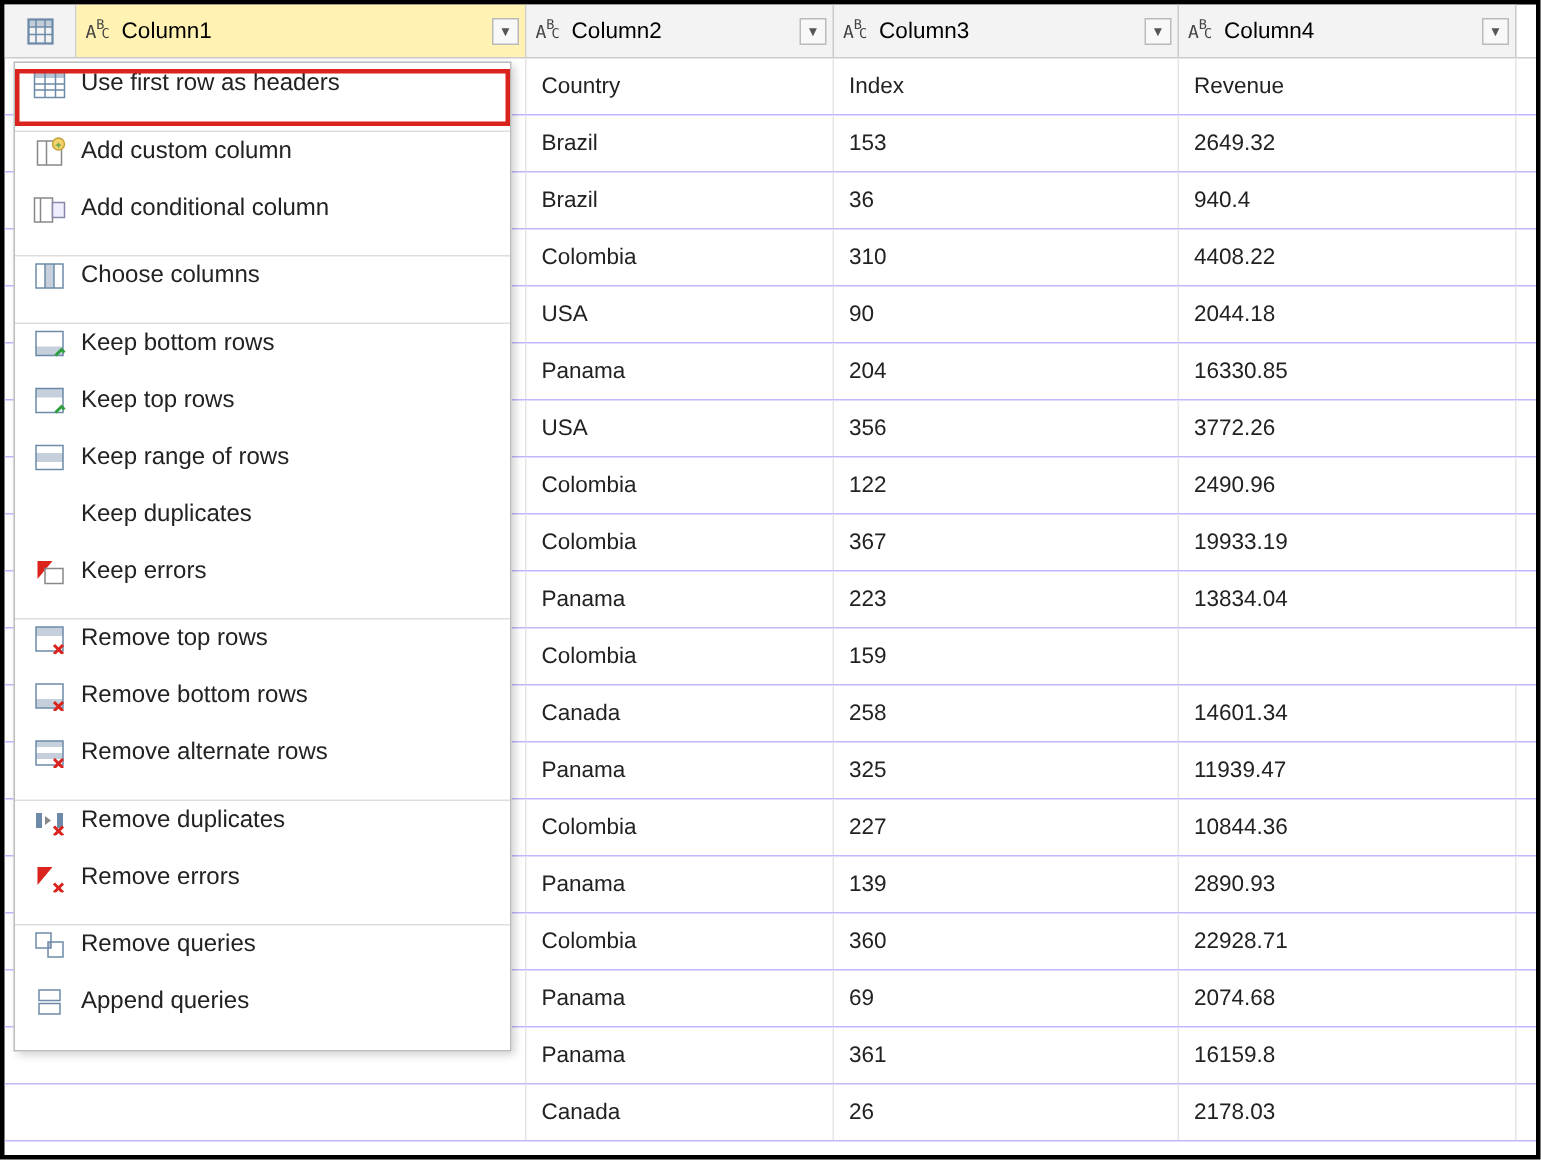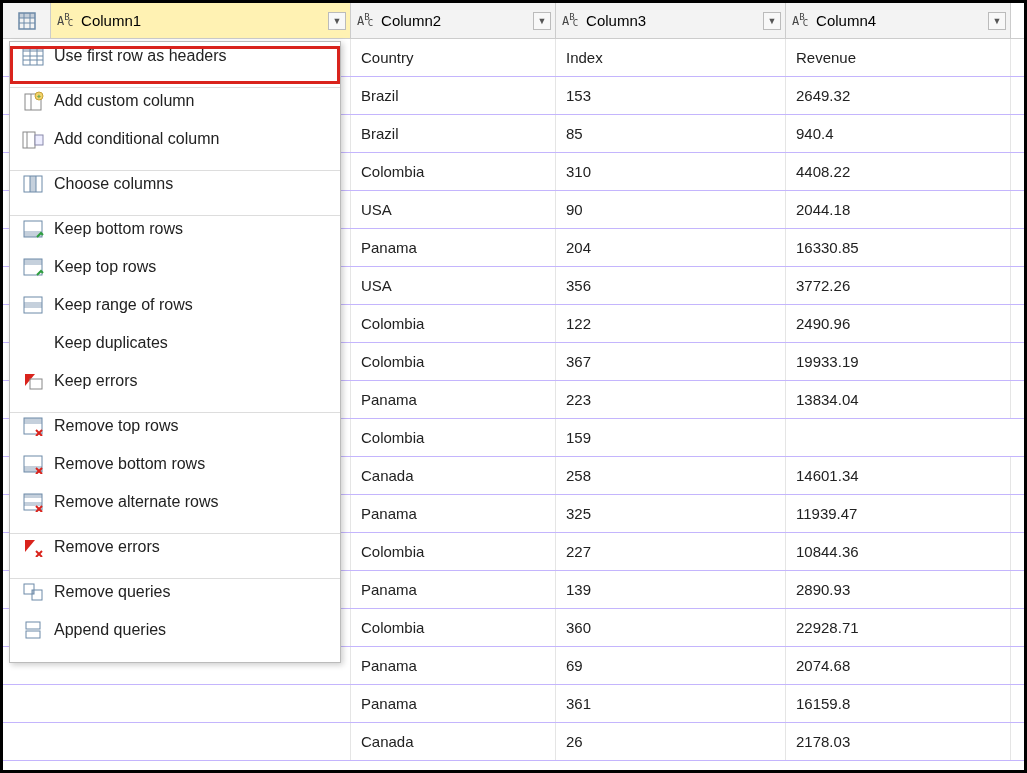--- a/index.html
+++ b/index.html
@@ -197,21 +197,21 @@
         <div class="row-num-cell"></div>
         <div class="data-cell col1"></div>
         <div class="data-cell col2">Brazil</div>
         <div class="data-cell col3">153</div>
         <div class="data-cell col4">2649.32</div>
       </div>
       <div class="data-row">
         <div class="row-num-cell"></div>
         <div class="data-cell col1"></div>
         <div class="data-cell col2">Brazil</div>
-        <div class="data-cell col3">85</div>
+        <div class="data-cell col3">36</div>
         <div class="data-cell col4">940.4</div>
       </div>
       <div class="data-row">
         <div class="row-num-cell"></div>
         <div class="data-cell col1"></div>
         <div class="data-cell col2">Colombia</div>
         <div class="data-cell col3">310</div>
         <div class="data-cell col4">4408.22</div>
       </div>
       <div class="data-row">
@@ -449,20 +449,32 @@
           <line x1="20" y1="14" x2="14" y2="20" stroke="#d9231c" stroke-width="2"></line>
         </svg>
     </span>
     <span class="menu-label">Remove alternate rows</span>
   </div>
   <div class="menu-sep"></div>
 
   <div class="menu-item">
     <span class="menu-icon">
       <svg width="22" height="20">
+          <rect x="2" y="5" width="4" height="10" fill="#6d8aa8"></rect>
+          <rect x="16" y="5" width="4" height="10" fill="#6d8aa8"></rect>
+          <polygon points="8,7 12,10 8,13" fill="#888"></polygon>
+          <line x1="14" y1="14" x2="20" y2="20" stroke="#d9231c" stroke-width="2"></line>
+          <line x1="20" y1="14" x2="14" y2="20" stroke="#d9231c" stroke-width="2"></line>
+        </svg>
+    </span>
+    <span class="menu-label">Remove duplicates</span>
+  </div>
+  <div class="menu-item">
+    <span class="menu-icon">
+      <svg width="22" height="20">
           <polygon points="3,3 13,3 3,15" fill="#d9231c"></polygon>
           <line x1="14" y1="14" x2="20" y2="20" stroke="#d9231c" stroke-width="2"></line>
           <line x1="20" y1="14" x2="14" y2="20" stroke="#d9231c" stroke-width="2"></line>
         </svg>
     </span>
     <span class="menu-label">Remove errors</span>
   </div>
   <div class="menu-sep"></div>
 
   <div class="menu-item">

